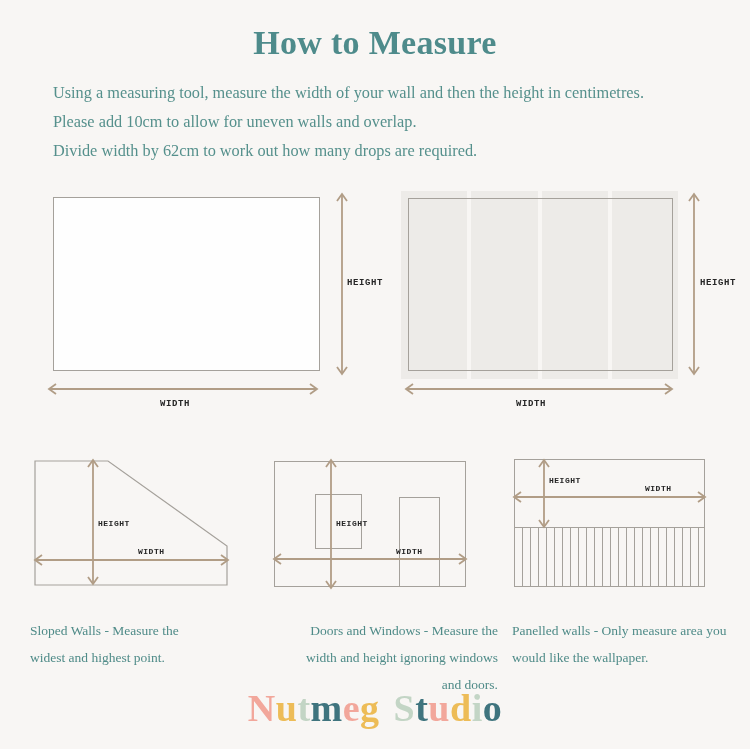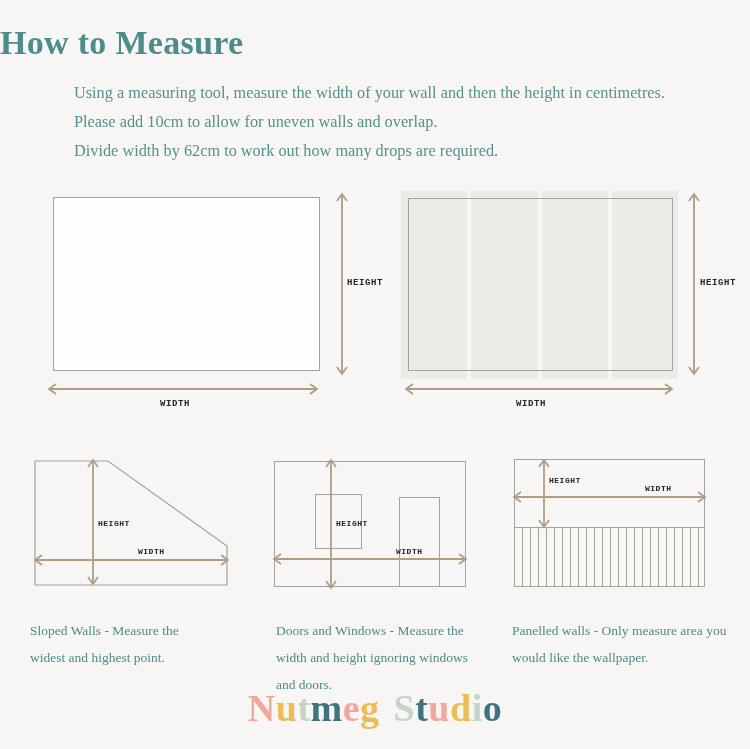--- a/index.html
+++ b/index.html
@@ -9,33 +9,32 @@
     width: 750px;
     height: 749px;
     background: #f8f6f4;
     font-family: "Liberation Serif", serif;
     overflow: hidden;
     margin: 0 auto;
   }
   .title {
     position: absolute;
     top: 24px; left: 0; width: 750px;
-    text-align: left;
+    text-align: center;
     font-size: 34px;
     font-weight: bold;
     color: #4e8b8b;
     letter-spacing: 0.3px;
   }
   .intro {
     position: absolute;
     left: 53px; top: 78px; width: 670px;
     font-size: 16.3px;
     line-height: 29px;
     color: #55908c;
-    margin-left: 21px;
   }
   .rect-wall {
     position: absolute;
     border: 1px solid #a5a19b;
     background: #fefefe;
   }
   .panels {
     position: absolute;
     left: 401px; top: 191px; width: 277px; height: 188px;
     display: flex; gap: 4px;
@@ -85,21 +84,21 @@
     background: repeating-linear-gradient(90deg, #a5a19b 0px, #a5a19b 1px, transparent 1px, transparent 8px);
   }
   .caption {
     position: absolute;
     top: 617px;
     font-size: 13.5px;
     line-height: 27px;
     color: #4f8b88;
   }
   .caption.c1 { left: 30px; width: 182px; }
-  .caption.c2 { left: 276px; width: 206px; }
+  .caption.c2 { left: 292px; width: 206px; text-align: right; }
   .caption.c3 { left: 512px; width: 230px; }
   .logo {
     position: absolute;
     left: 0; top: 686px; width: 750px;
     display: flex;
     justify-content: center;
     gap: 14px;
     font-size: 38px;
     font-weight: bold;
     font-family: "Liberation Serif", serif;

